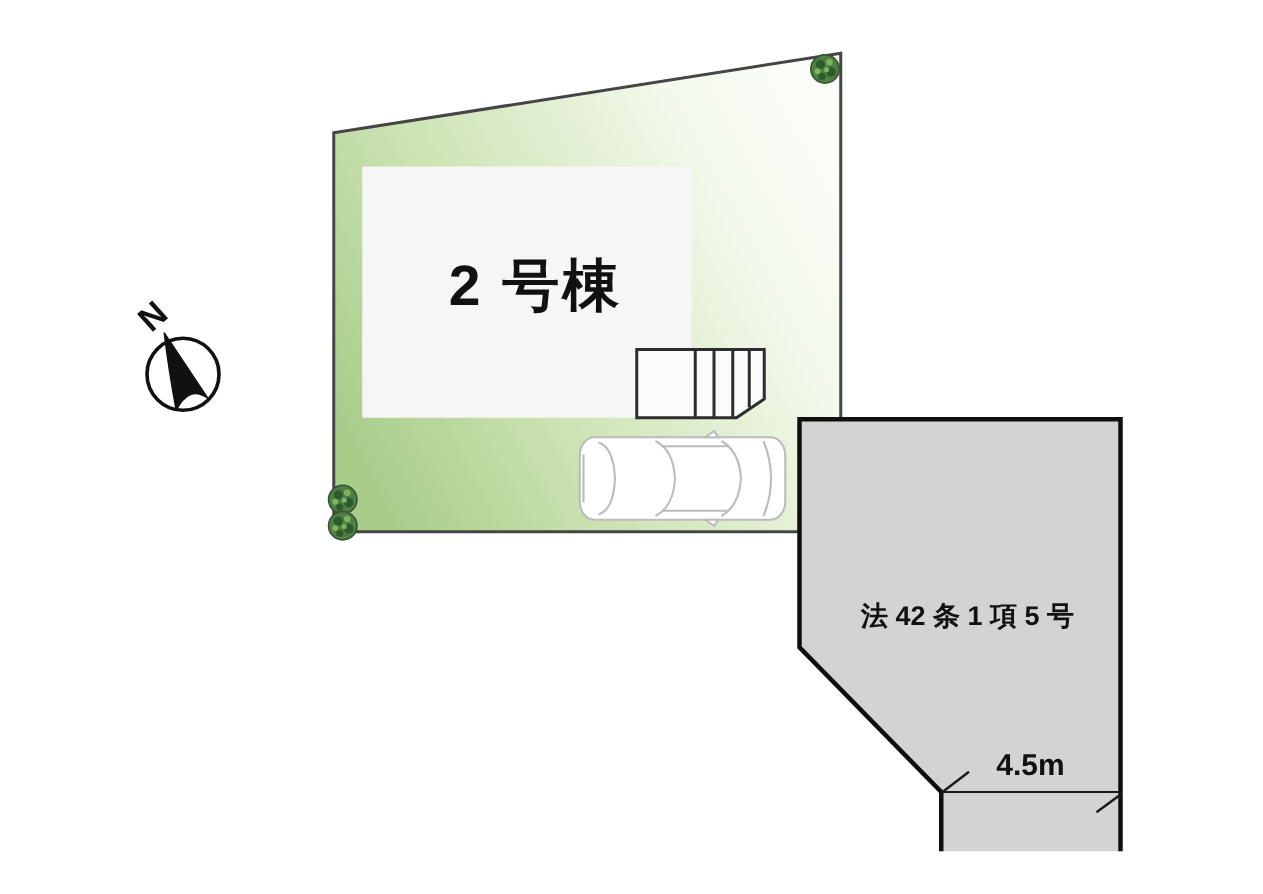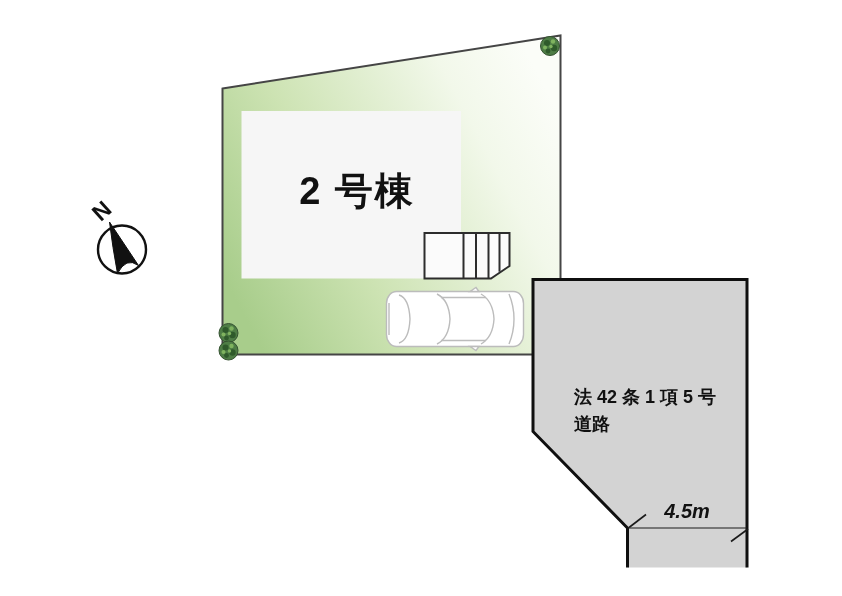--- a/index.html
+++ b/index.html
@@ -31,21 +31,20 @@
     letter-spacing: 2px;
   }
   .road-label {
     font-size: 18px;
     text-align: left;
     line-height: 27px;
     transform: translate(-50%, -50%);
   }
   .dim-label {
     font-size: 20px;
-    font-style: italic;
   }
   .north-label {
     font-size: 23px;
     transform: translate(-50%, -50%) rotate(-42deg);
   }
 </style>
 </head>
 <body>
 
 <div class="stage">
@@ -112,20 +111,19 @@
     <g>
       <circle cx="122" cy="249.5" r="24" fill="none" stroke="#111111" stroke-width="2.4"></circle>
       <path d="M109.5,222 L138.5,265.5 Q126,256.5 117.5,273.5 Q112.5,247 109.5,222 Z" fill="#111111" stroke="#111111" stroke-width="1" stroke-linejoin="round"></path>
     </g>
   </svg>
 
   <div class="label building-label" style="left:357px; top:191px;">2 号棟</div>
 
   <div class="road-label label" style="left:645px; top:411px;">
     <div>法 42 条 1 項 5 号</div>
-    <div>道路</div>
   </div>
 
   <div class="label dim-label" style="left:687px; top:511px;">4.5m</div>
 
   <div class="label north-label" style="left:102px; top:211px;">N</div>
 
 </div>
 
 </body></html>

